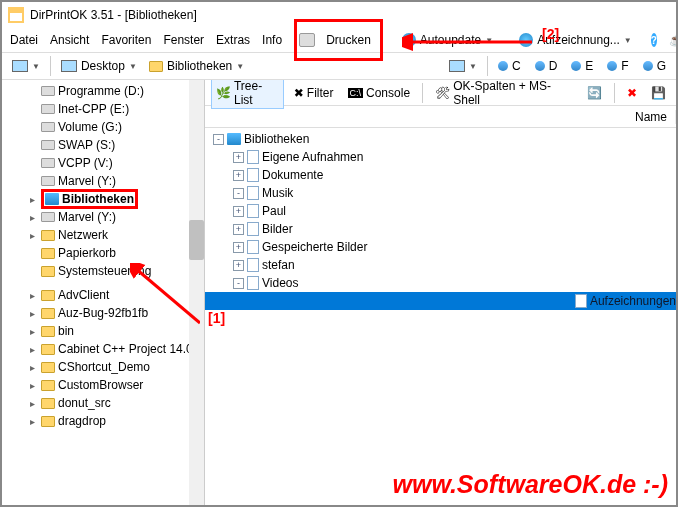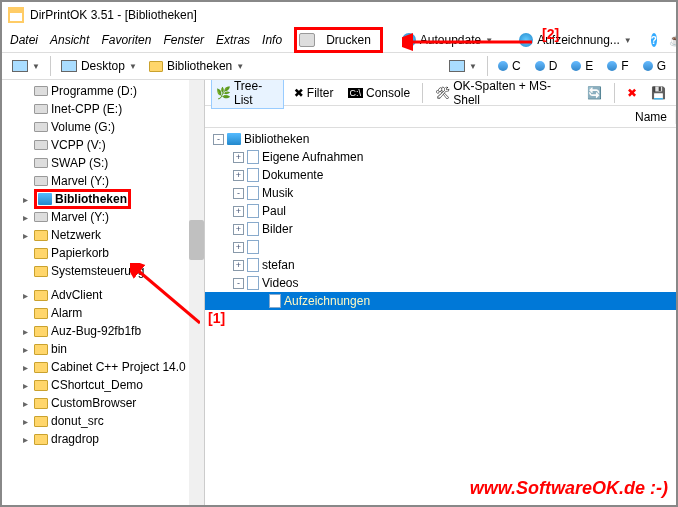--- a/index.html
+++ b/index.html
@@ -1,63 +1,63 @@
 <!DOCTYPE html>
 <html><head>
 <meta charset="utf-8">
 <style>
 * { box-sizing: border-box; margin: 0; padding: 0; font-family: "Segoe UI", Tahoma, sans-serif; font-size: 12px; }
 body { background: #fff; width: 678px; height: 507px; overflow: hidden; position: relative; border: 2px solid #888; }
 .titlebar { height: 26px; display: flex; align-items: center; padding: 0 6px; gap: 6px; }
 .titlebar .icon { width: 16px; height: 16px; }
 .menubar { display: flex; gap: 12px; padding: 2px 8px; align-items: center; height: 24px; }
-.menubar .mitem { cursor: default; font-style: italic; }
+.menubar .mitem { cursor: default; }
 .menubar .btn { display: inline-flex; align-items: center; gap: 4px; padding: 2px 6px; border: 1px solid transparent; }
-.drucken-box { border: 3px solid red; padding: 0 2px; display: inline-flex; align-items: center; gap: 4px; height: 26px; }
+.drucken-box { border: 3px solid red; padding: 0 2px; display: inline-flex; align-items: center; gap: 4px; height: 42px; }
 .dropdown-arrow { font-size: 8px; color: #555; }
 .toolbar { display: flex; align-items: center; gap: 4px; padding: 2px 6px; height: 28px; border-top: 1px solid #ddd; border-bottom: 1px solid #ddd; }
 .toolbar .tbtn { display: inline-flex; align-items: center; gap: 4px; padding: 1px 4px; }
 .sep { width: 1px; height: 20px; background: #ccc; margin: 0 2px; }
 .drive-dot { width: 10px; height: 10px; border-radius: 50%; background: linear-gradient(#6bf,#38c); display: inline-block; }
 .main { display: flex; height: calc(100% - 78px); }
 .left { width: 203px; border-right: 1px solid #ccc; overflow: hidden; background: #fff; position: relative; }
 .left .scroll { position: absolute; right: 0; top: 0; width: 15px; height: 100%; background: #f0f0f0; }
 .left .thumb { position: absolute; right: 0; top: 140px; width: 15px; height: 40px; background: #c0c0c0; border-radius: 2px; }
-.tree { padding: 2px 0; }
+.tree { padding: 2px 7px; }
 .tnode { display: flex; align-items: center; gap: 3px; height: 18px; padding-left: 4px; white-space: nowrap; }
 .tw { width: 11px; height: 11px; display: inline-flex; justify-content: center; align-items: center; font-size: 10px; color: #666; }
 .ind1 { padding-left: 18px; }
 .ind2 { padding-left: 18px; }
 .biblio-box { border: 3px solid red; padding: 0 1px; display: inline-flex; align-items: center; gap: 3px; height: 20px; }
 .right { flex: 1; display: flex; flex-direction: column; overflow: hidden; }
 .right-toolbar { display: flex; align-items: center; gap: 6px; padding: 2px 6px; height: 26px; border-bottom: 1px solid #ddd; }
 .right-toolbar .rbtn { display: inline-flex; align-items: center; gap: 3px; padding: 1px 4px; }
 .treelist-btn { border: 1px solid #9cf; background: #e8f3ff; padding: 1px 6px; }
 .cols { display: flex; border-bottom: 1px solid #ddd; height: 22px; align-items: center; text-align: right; }
 .cols .col { padding: 0 8px; border-right: 1px solid #eee; }
 .rtree { padding: 2px 0; }
 .rnode { display: flex; align-items: center; gap: 3px; height: 18px; white-space: nowrap; }
 .rind0 { padding-left: 8px; }
 .rind1 { padding-left: 28px; }
 .rind2 { padding-left: 48px; }
-.selected { background: #0078d7; color: #fef9c3; width: 100%; }
+.selected { background: #0078d7; color: #0f172a; width: 100%; justify-content: flex-end; }
 .exp { width: 11px; height: 11px; border: 1px solid #89a; display: inline-flex; justify-content: center; align-items: center; font-size: 9px; line-height: 1; color: #457; background: #fff; }
 .folder { background: #ffd66b; border: 1px solid #caa22e; width: 14px; height: 11px; border-radius: 1px; }
 .drive { width: 14px; height: 10px; background: #ddd; border: 1px solid #999; border-radius: 1px; }
 .lib { width: 14px; height: 12px; background: linear-gradient(#5bf,#28c); border-radius: 1px; }
 .doc { width: 12px; height: 14px; background: #fff; border: 1px solid #8ac; }
 .music { width: 12px; height: 14px; background: #fff; border: 1px solid #8ac; }
 .printer { width: 16px; height: 14px; background: #ddd; border: 1px solid #999; border-radius: 2px; }
 .globe { width: 14px; height: 14px; border-radius: 50%; background: radial-gradient(#6cf,#28c); }
 .help { width: 14px; height: 14px; border-radius: 50%; background: #3af; color: #fff; display: inline-flex; justify-content: center; align-items: center; font-weight: bold; font-size: 10px; }
 .monitor { width: 16px; height: 12px; border: 1px solid #666; background: #adf; }
 .annot { position: absolute; color: red; font-weight: bold; font-size: 14px; font-family: Arial; }
 .arrow1 { position: absolute; left: 128px; top: 261px; width: 70px; height: 70px; pointer-events: none; }
 .arrow2 { position: absolute; left: 400px; top: 30px; width: 140px; height: 20px; pointer-events: none; }
-.watermark { position: absolute; bottom: 6px; right: 8px; color: red; font-weight: bold; font-style: italic; font-size: 18px; font-family: Arial; }
+.watermark { position: absolute; bottom: 6px; right: 8px; color: red; font-weight: bold; font-style: italic; font-size: 25px; font-family: Arial; }
 </style>
 </head>
 <body>
 
 <div class="titlebar">
   <span class="icon">
     <svg viewBox="0 0 16 16">
         <rect width="16" height="16" fill="#fc6"></rect>
         <rect x="2" y="6" width="12" height="8" fill="#fff"></rect>
       </svg>
@@ -135,26 +135,26 @@
           <span>Inet-CPP (E:)</span>
         </div>
         <div class="tnode ind2">
           <span class="tw"></span>
           <span class="drive"></span>
           <span>Volume (G:)</span>
         </div>
         <div class="tnode ind2">
           <span class="tw"></span>
           <span class="drive"></span>
+          <span>SWAP (S:)</span>
+        </div>
+        <div class="tnode ind2">
+          <span class="tw"></span>
+          <span class="drive"></span>
           <span>VCPP (V:)</span>
-        </div>
-        <div class="tnode ind2">
-          <span class="tw"></span>
-          <span class="drive"></span>
-          <span>SWAP (S:)</span>
         </div>
         <div class="tnode ind2">
           <span class="tw"></span>
           <span class="drive"></span>
           <span>Marvel (Y:)</span>
         </div>
         <div class="tnode ind1">
           <span class="tw">▸</span>
           <span class="biblio-box">
             <span class="lib"></span>
@@ -179,25 +179,20 @@
         <div class="tnode ind1">
           <span class="tw"></span>
           <span class="folder"></span>
           <span>Systemsteuerung</span>
         </div>
         <div class="tnode ind1" style="height: 6px;"></div>
         <div class="tnode ind2">
           <span class="tw">▸</span>
           <span class="folder"></span>
           <span>AdvClient</span>
-        </div>
-        <div class="tnode ind2">
-          <span class="tw"></span>
-          <span class="folder"></span>
-          <span>Alarm</span>
         </div>
         <div class="tnode ind2">
           <span class="tw">▸</span>
           <span class="folder"></span>
           <span>Auz-Bug-92fb1fb</span>
         </div>
         <div class="tnode ind2">
           <span class="tw">▸</span>
           <span class="folder"></span>
           <span>bin</span>
@@ -285,20 +280,21 @@
           <span>Paul</span>
         </div>
         <div class="rnode rind1">
           <span class="exp">+</span> 
           <span class="doc"></span> 
           <span>Bilder</span>
         </div>
         <div class="rnode rind1">
           <span class="exp">+</span> 
           <span class="doc"></span> 
+          <span>Gespeicherte Bilder</span>
         </div>
         <div class="rnode rind1">
           <span class="exp">+</span> 
           <span class="doc"></span> 
           <span>stefan</span>
         </div>
         <div class="rnode rind1">
           <span class="exp">-</span> 
           <span class="doc"></span> 
           <span>Videos</span>

